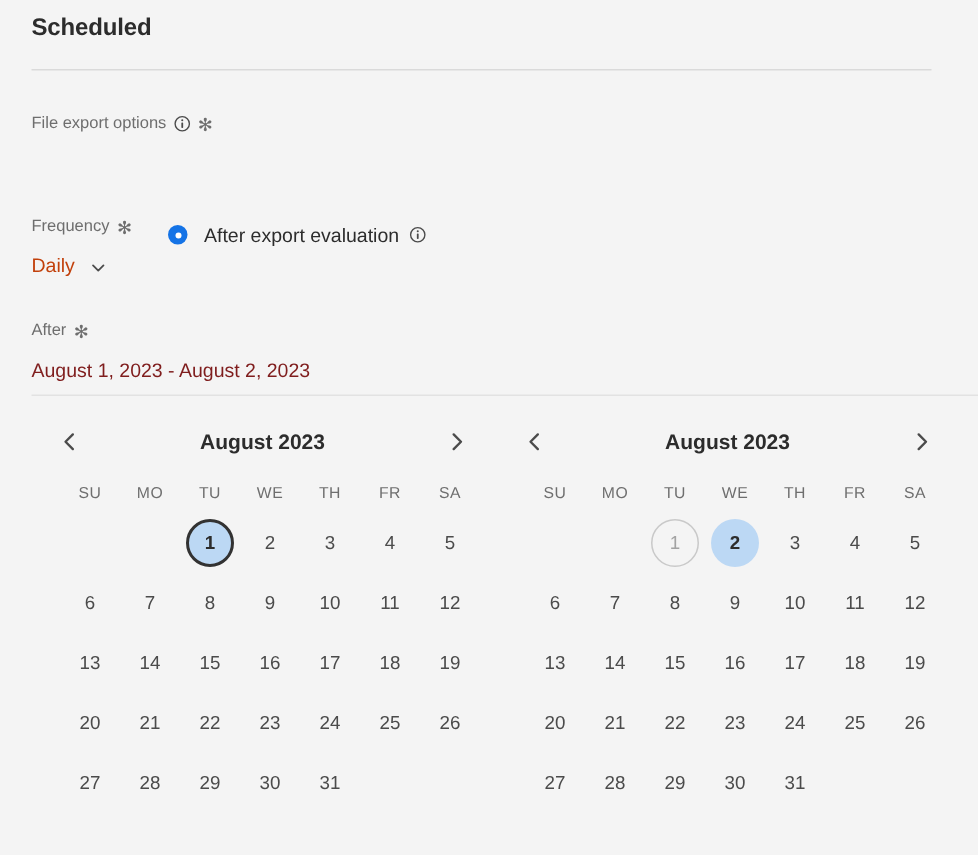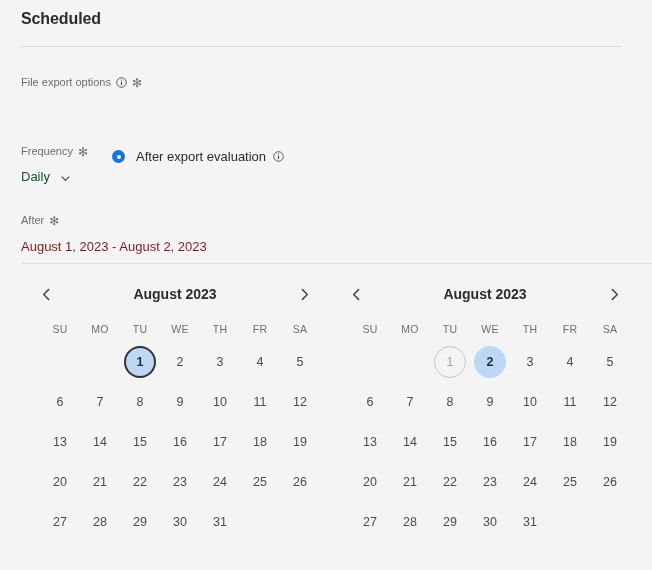--- a/index.html
+++ b/index.html
@@ -107,21 +107,21 @@
     white-space: nowrap;
   }
   .radio-row .info-icon { margin-left: 7px; }
 
   
   .dropdown {
     position: absolute;
     display: flex;
     align-items: center;
     font-size: 13px;
-    color: #14532d;
+    color: #c2410c;
     gap: 10px;
     cursor: pointer;
   }
   .chev-down {
     width: 10px;
     height: 10px;
     display: block;
   }
 
   

